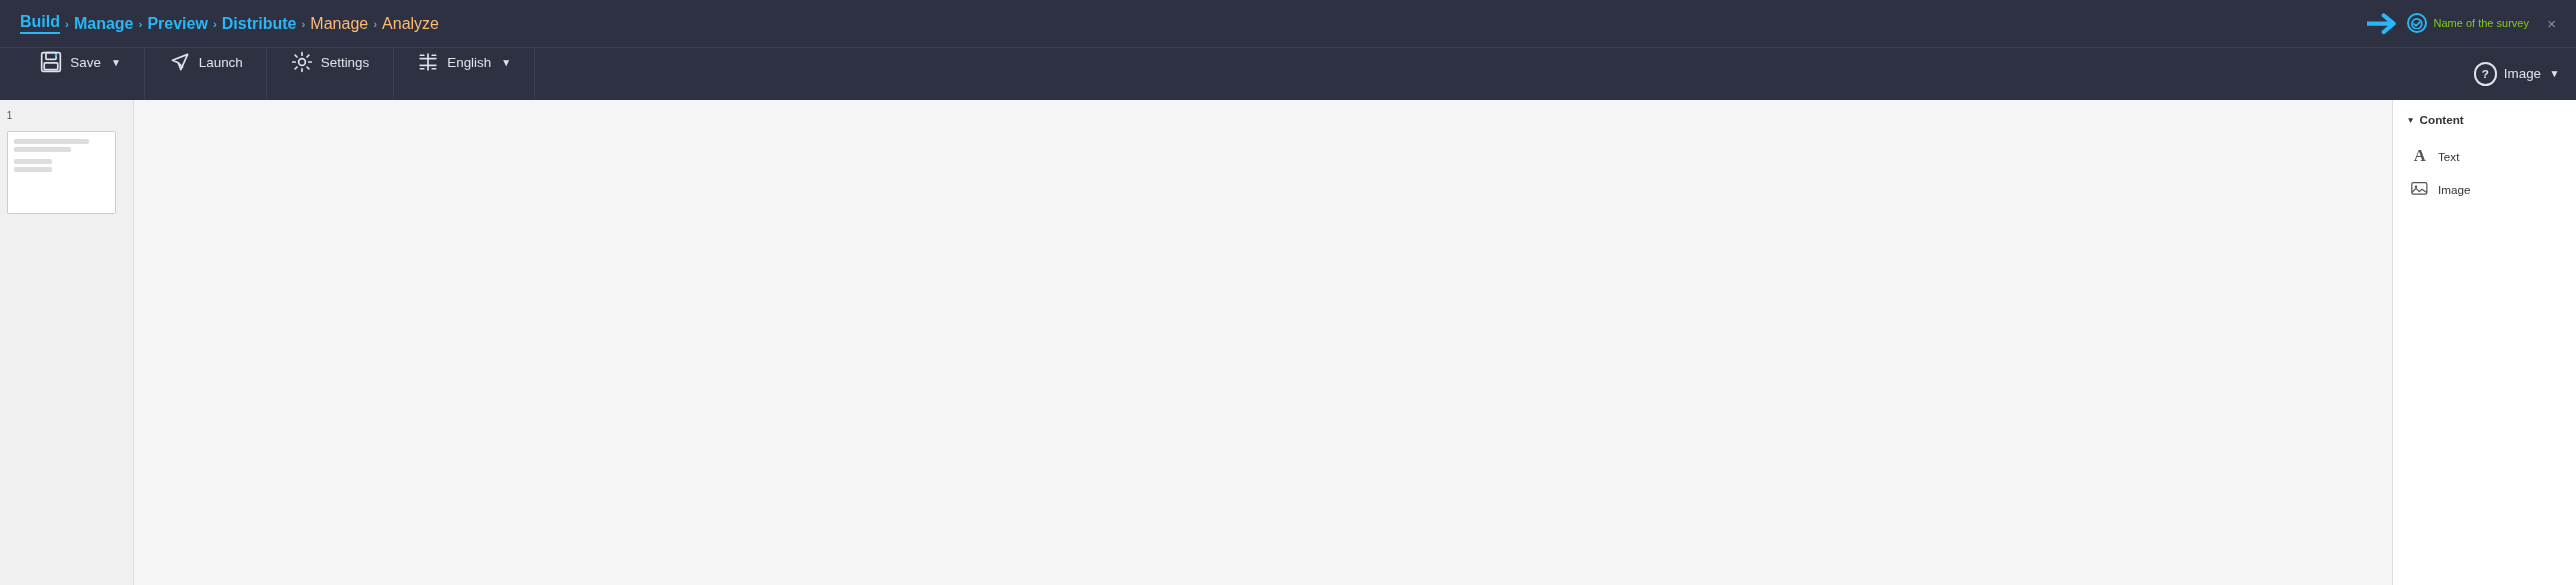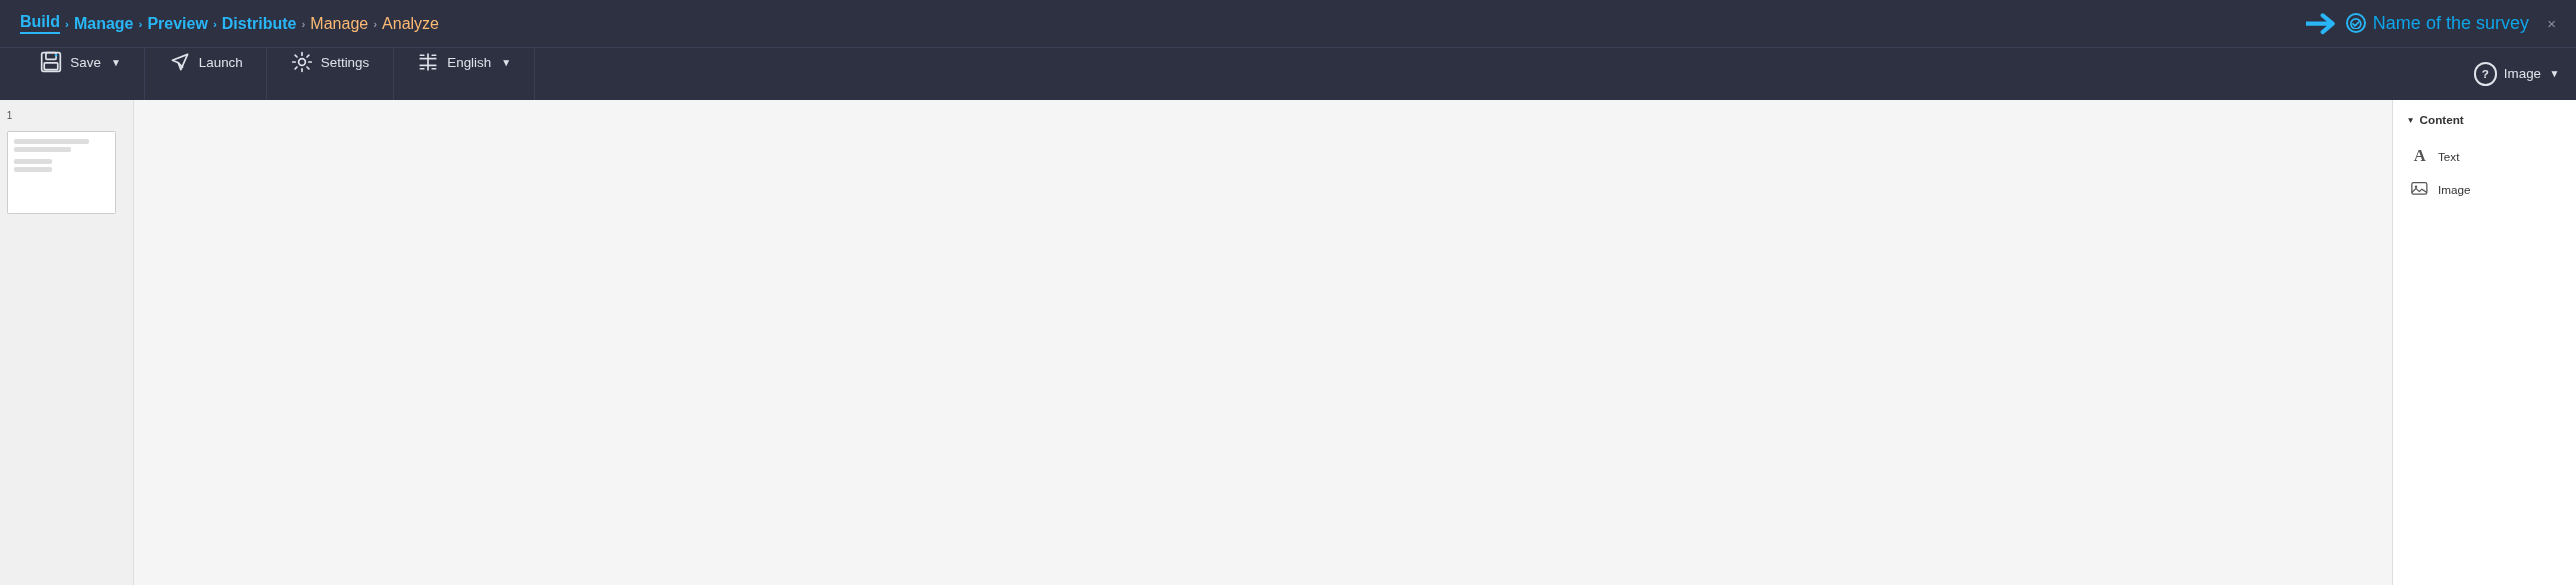--- a/index.html
+++ b/index.html
@@ -60,22 +60,22 @@
     .arrow-icon {
       color: #29b6f6;
       font-size: 23.4px;
       display: flex;
       align-items: center;
     }
     .survey-name-badge {
       display: flex;
       align-items: center;
       gap: 6.7px;
-      color: #0ea5e9;
-      font-size: 18px;
+      color: #84cc16;
+      font-size: 11px;
       font-weight: 500;
     }
     .check-circle-icon {
       width: 20px;
       height: 20px;
       border: 2.1px solid #29b6f6;
       border-radius: 50%;
       display: flex;
       align-items: center;
       justify-content: center;

